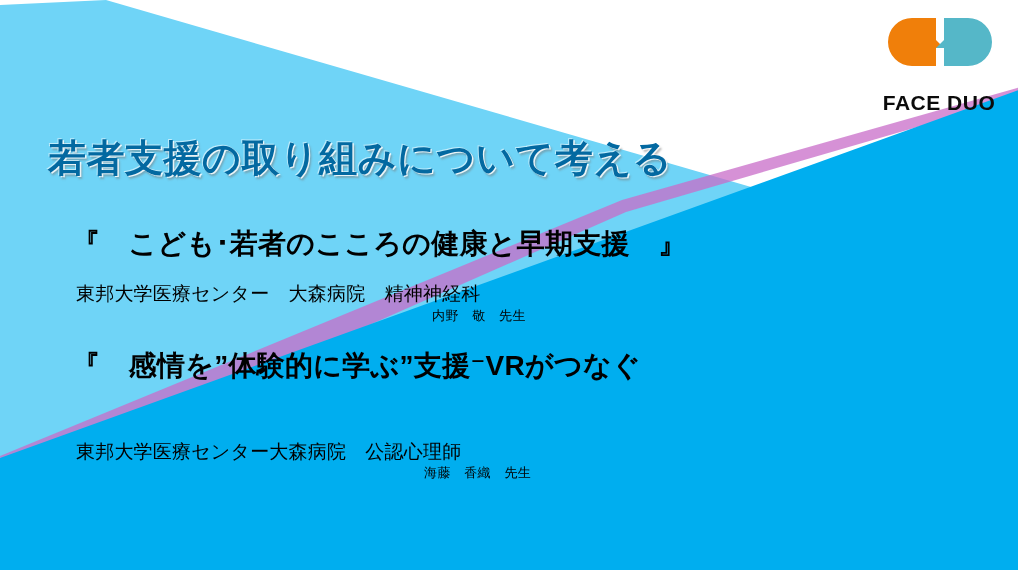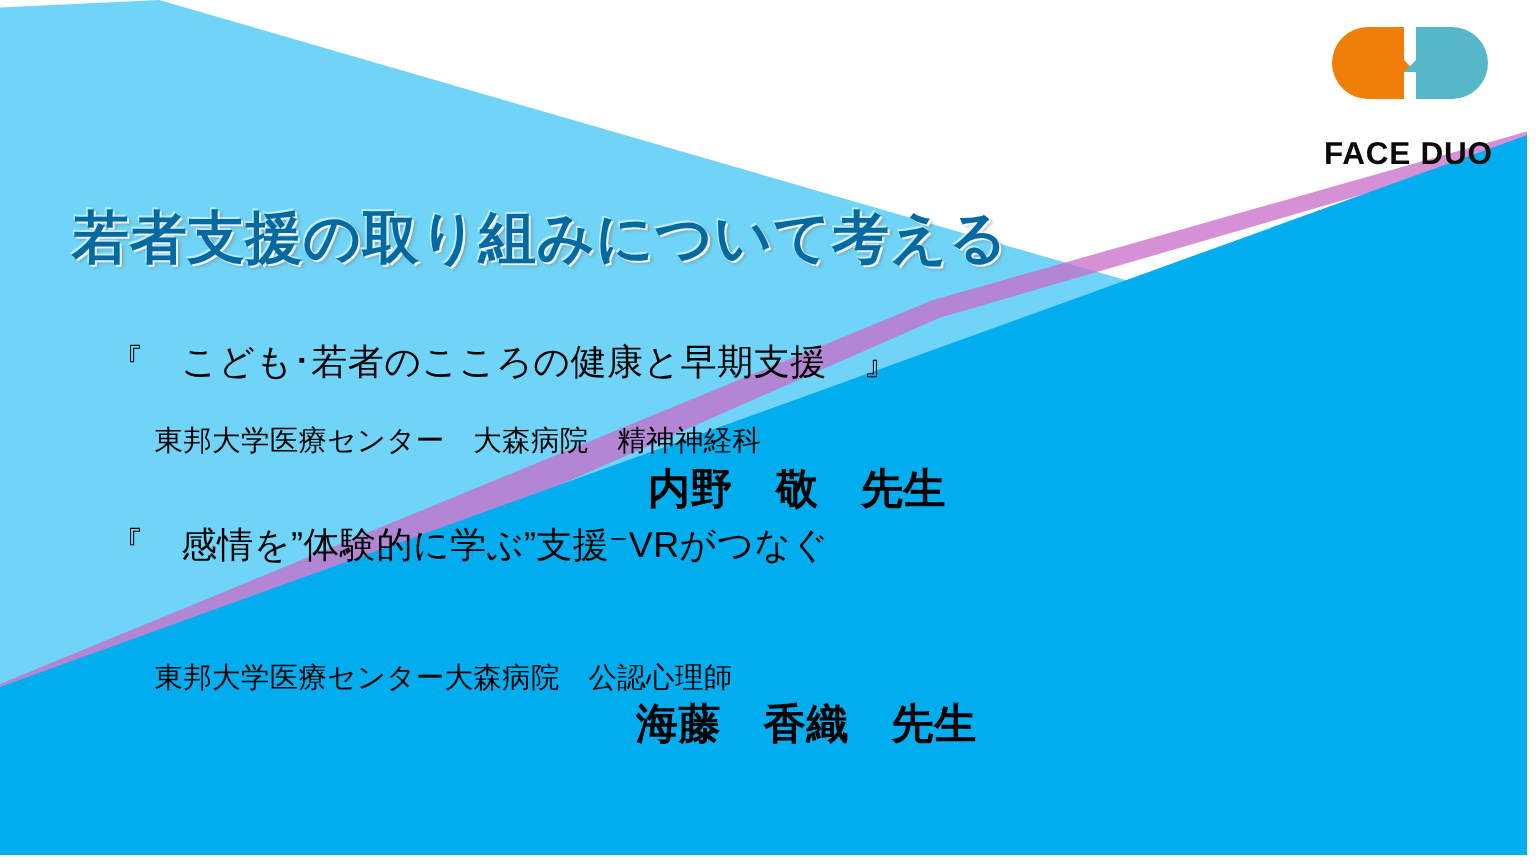--- a/index.html
+++ b/index.html
@@ -75,33 +75,32 @@
     font-weight: 700;
     letter-spacing: 0.5px;
     color: #0369a1;
     text-shadow:
        1.4px 1.4px 0 rgba(255,255,255,0.85),
       -1.0px -1.0px 0 rgba(255,255,255,0.55),
        2.6px 2.6px 2px rgba(120,120,120,0.45);
   }
 
   .session-title {
-    font-size: 24px;
-    font-weight: 400;
+    font-size: 28px;
+    font-weight: 700;
     letter-spacing: 0.3px;
   }
   .affiliation {
     font-size: 19px;
     font-weight: 400;
     letter-spacing: 0.2px;
-    margin-left: 27px;
   }
   .speaker {
-    font-size: 28px;
-    font-weight: 700;
+    font-size: 13px;
+    font-weight: 400;
     letter-spacing: 0.4px;
   }
 
   #session1-title   { left: 72px;  top: 225px; }
   #session1-affil   { left: 76px;  top: 281px; }
   #session1-speaker { left: 432px; top: 307px; }
 
   #session2-title-line1 { left: 72px;  top: 347px; }
   #session2-title-line2 { left: 252px; top: 387px; }
   #session2-affil       { left: 76px;  top: 439px; }

